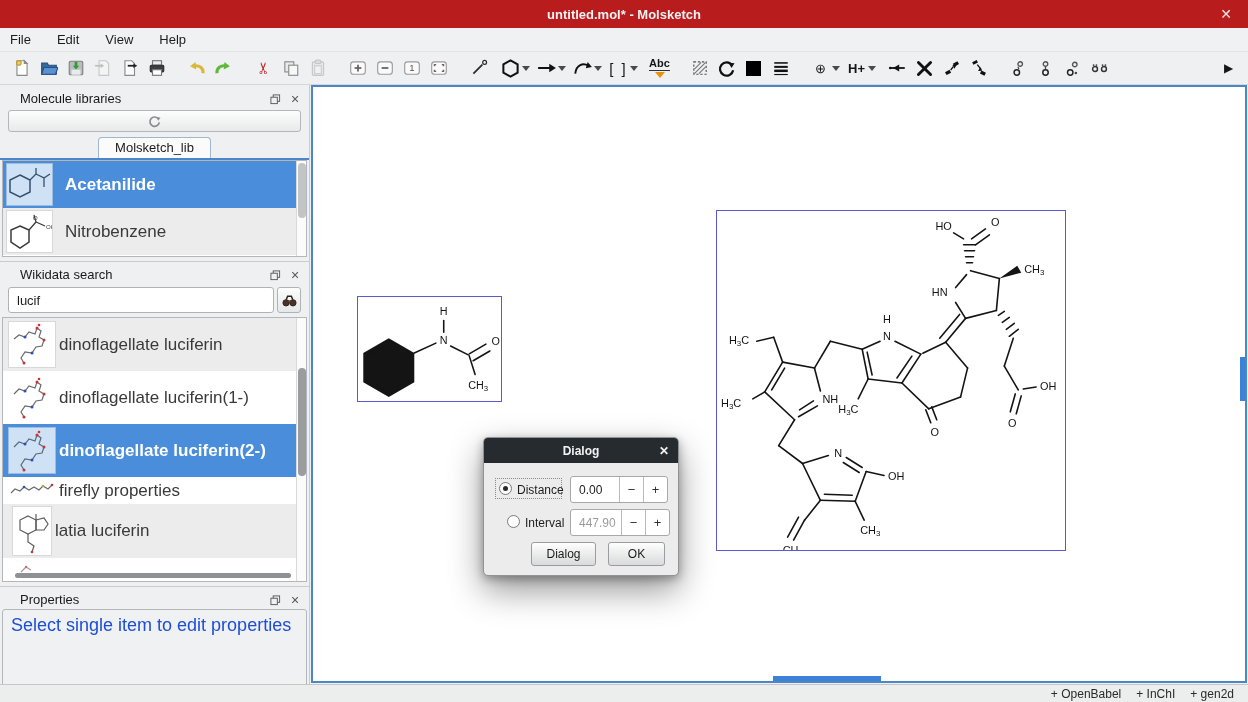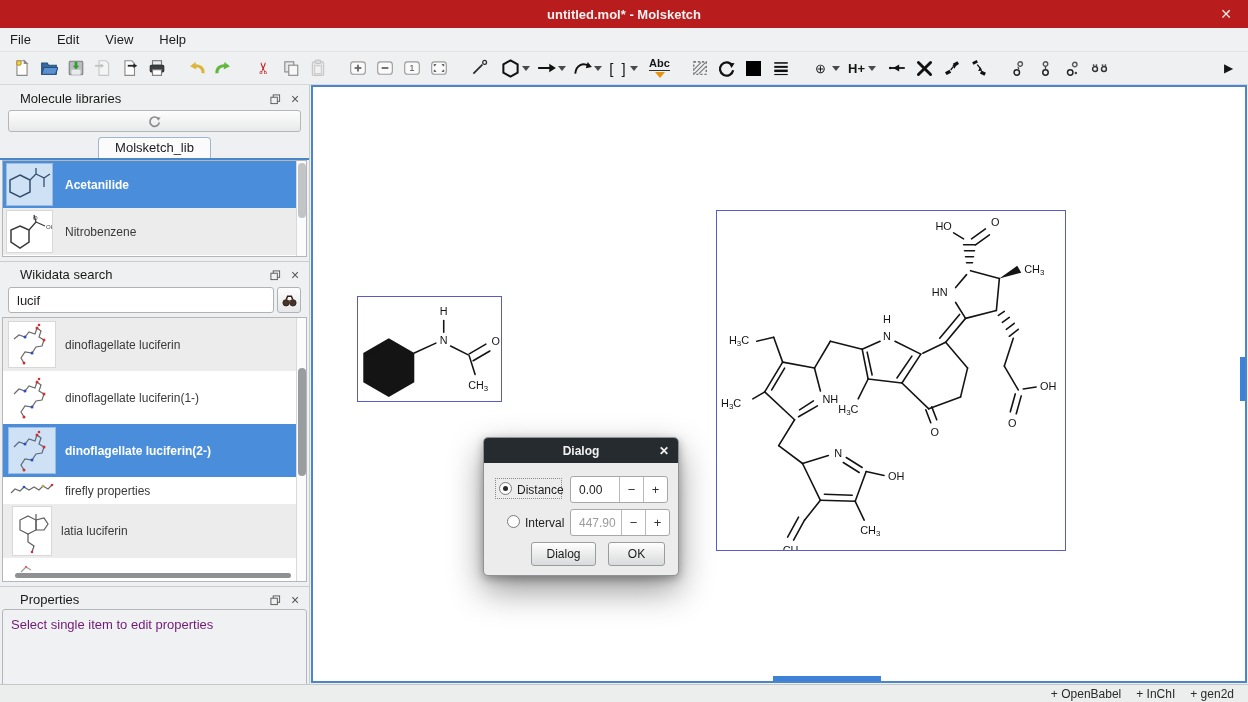--- a/index.html
+++ b/index.html
@@ -48,40 +48,40 @@
                justify-content:center;cursor:pointer;}
   .tabbar{position:relative;height:21px;margin-top:7px;border-bottom:2px solid #4a86c8;
           display:flex;justify-content:center;align-items:flex-end;}
   .tab{background:#fbfbfc;border:1px solid #9fb6cc;border-bottom:none;border-radius:4px 4px 0 0;
        padding:2px 16px 3px 16px;font-size:13px;color:#1b1b1b;cursor:pointer;}
   .liblist{position:relative;margin:0 2px;height:97px;overflow:hidden;}
   .lib-row{display:flex;align-items:center;height:47px;padding-left:3px;gap:12px;cursor:pointer;}
   .row-gray{background:#ececec;}
   .row-white{background:#fff;}
   .row-sel{background:#4a8edb;}
-  .lib-label{font-size:12px;color:#3a3a3a;}
+  .lib-label{font-size:17px;color:#3a3a3a;}
   .row-sel .lib-label{color:#fff;font-weight:700;}
   .thumb{flex:none;background:#fff;border:1px solid #d8d8d8;display:flex;align-items:center;justify-content:center;}
   .row-sel .thumb{background:#cfe1f5;border-color:#9dbde0;}
   .vscroll-lane{position:absolute;right:0;top:0;width:10px;height:100%;background:#fbfbfb;border-left:1px solid #d9d9d9;}
   .vscroll-thumb{position:absolute;left:1px;width:8px;background:#c2c4c6;border-radius:4px;cursor:pointer;}
   
   .search-row{display:flex;margin:5px 8px 4px 8px;gap:3px;}
   .search-input{flex:1;height:26px;background:#fff;border:1px solid #b0b3b6;border-radius:3px;
                 font-size:13px;color:#1d1d1d;padding:0 8px;font-family:"Liberation Sans",sans-serif;}
   .search-btn{width:24px;height:26px;border:1px solid #b0b3b6;border-radius:3px;
               background:linear-gradient(#fdfdfd,#e6e7e8);display:flex;align-items:center;
               justify-content:center;cursor:pointer;}
   .wikilist{position:relative;margin:0 2px;height:265px;overflow:hidden;}
-  .wiki-row{display:flex;align-items:center;padding-left:5px;gap:9px;cursor:pointer;}
+  .wiki-row{display:flex;align-items:center;padding-left:5px;gap:3px;cursor:pointer;}
   .hscroll-thumb{position:absolute;left:12px;bottom:3px;height:5px;background:#8e9092;border-radius:3px;cursor:pointer;}
   
   .props-box{margin:2px 2px;height:86px;background:#f0f1f2;border:1px solid #b4b7ba;border-radius:3px;
              padding:5px 8px;}
-  .props-text{font-size:13px;color:#701a75;}
+  .props-text{font-size:18px;color:#1d4ed8;}
   
   .canvas{position:absolute;left:311px;top:85px;width:936px;height:598px;background:#fff;
           border:2px solid #4a86c8;}
   .molbox{position:absolute;border:1px solid #5a5ad0;}
   .cv-vthumb{position:absolute;right:0;width:5px;background:#3d82d6;cursor:pointer;}
   .cv-hthumb{position:absolute;bottom:0;height:5px;background:#3d82d6;cursor:pointer;}
   .mol text{font-size:11px;fill:#141414;font-family:"Liberation Sans",sans-serif;}
   .mol .sub{font-size:8px;}
   .mol line,.mol path,.mol polyline{stroke:#141414;stroke-width:1.6;fill:none;stroke-linecap:round;}
   .mol polygon{fill:#141414;stroke:none;}

